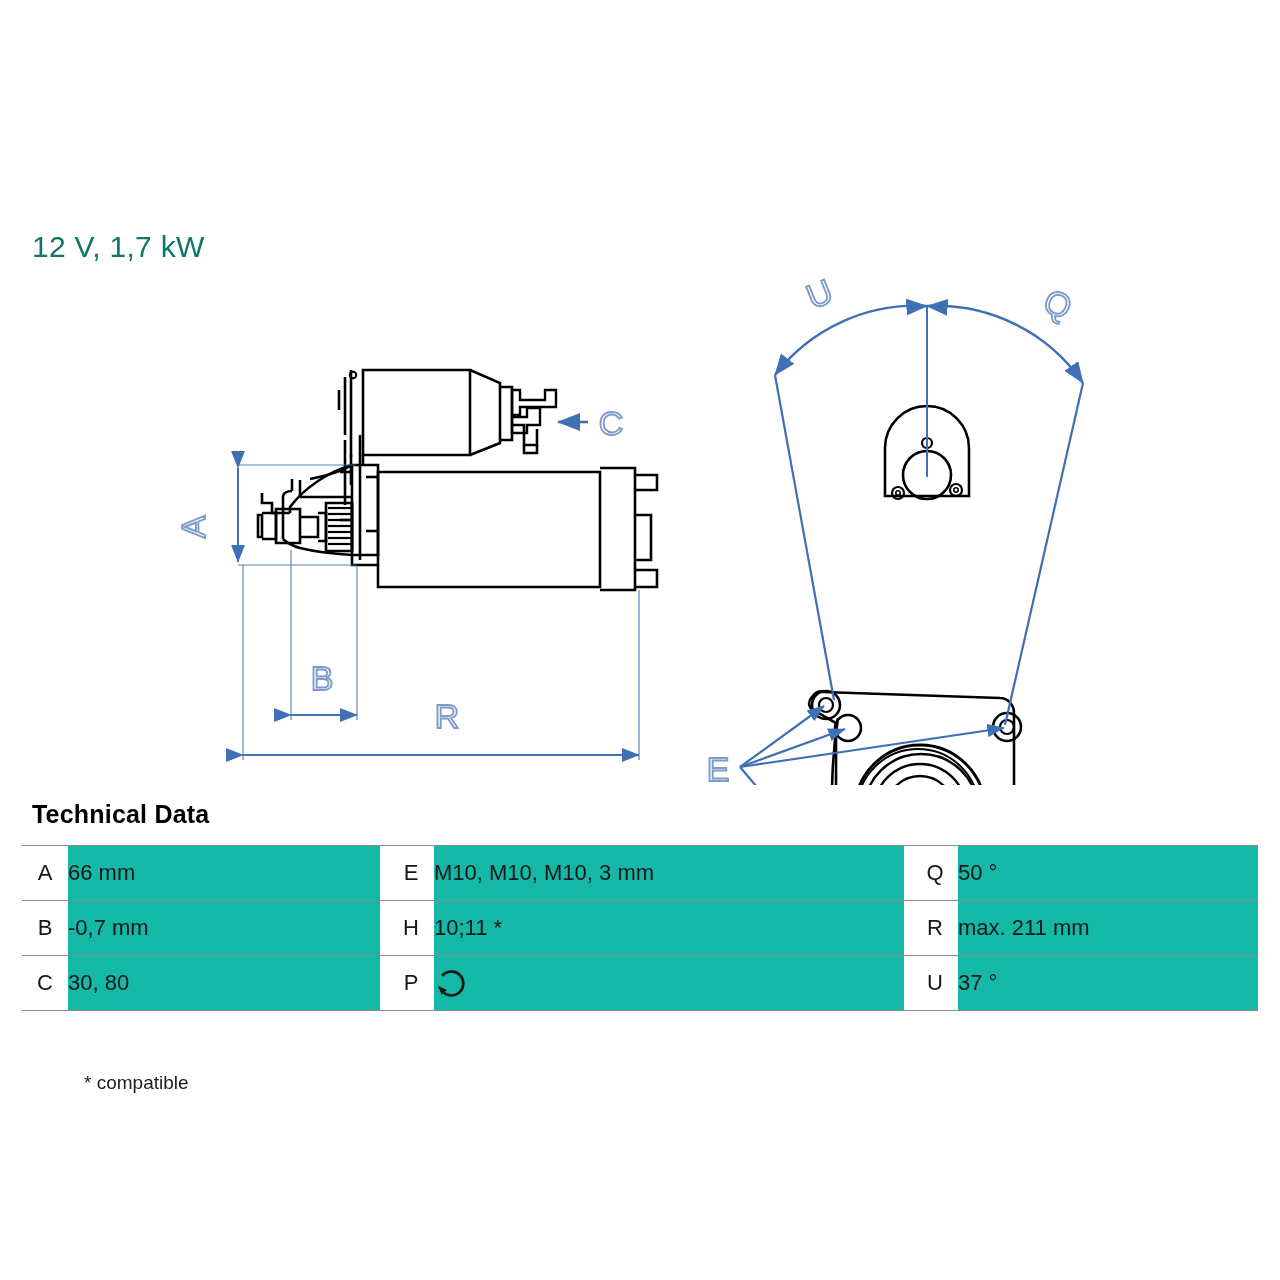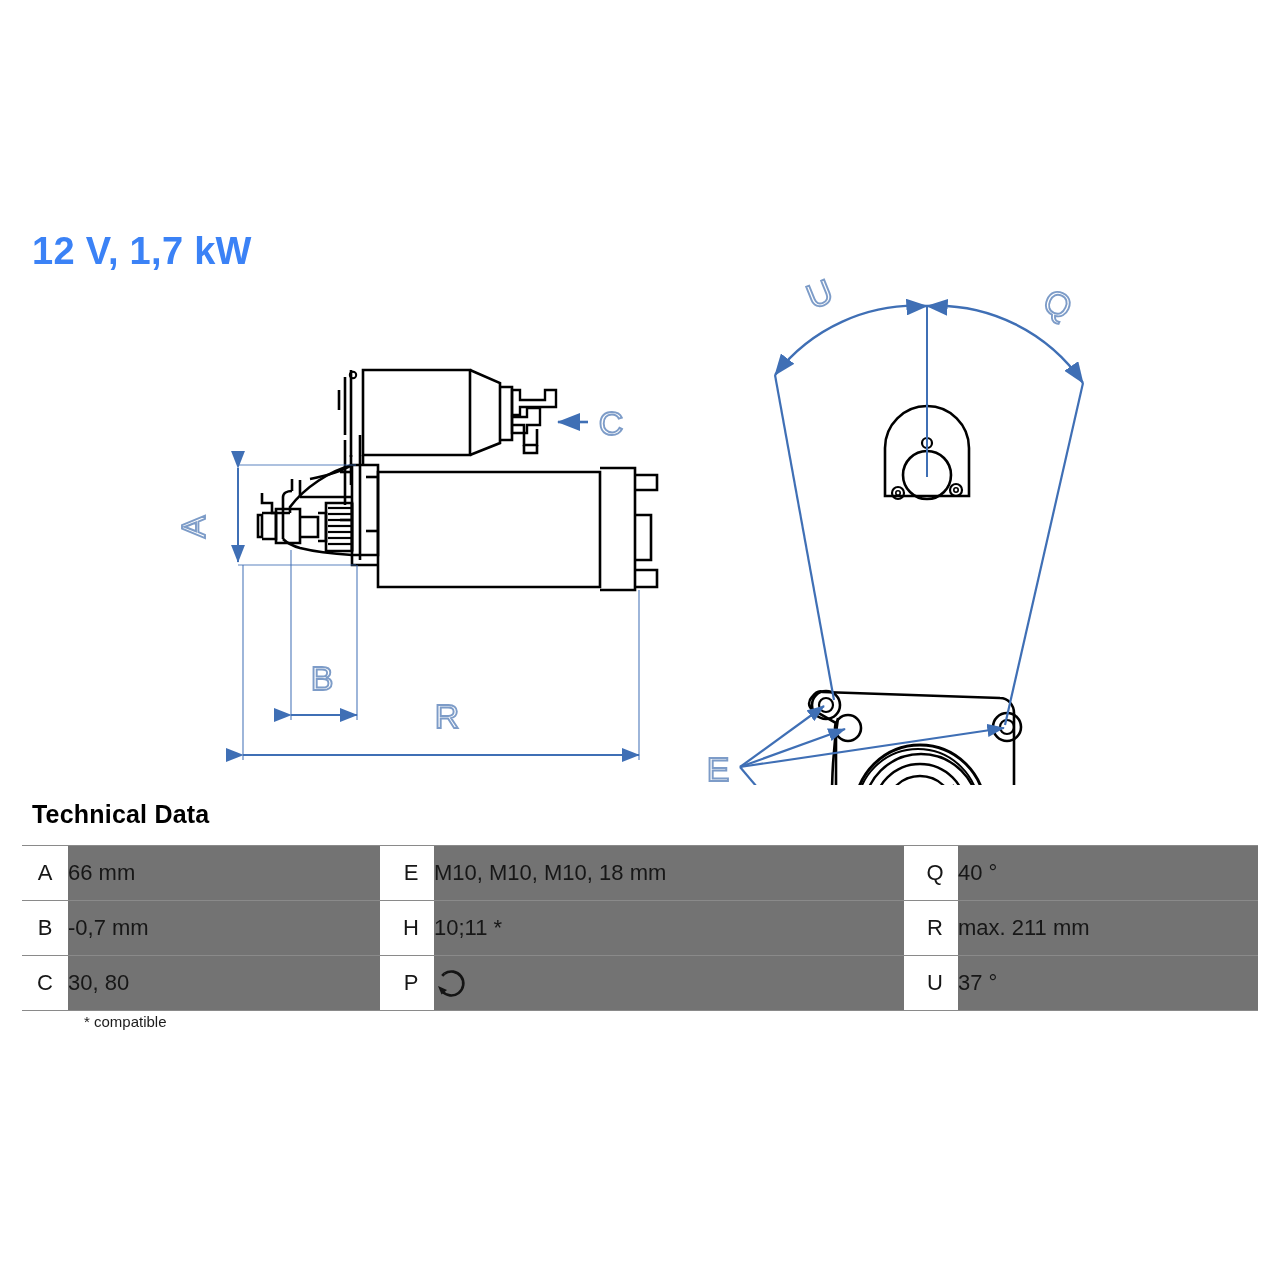--- a/index.html
+++ b/index.html
@@ -9,24 +9,24 @@
     font-family:"Liberation Sans","DejaVu Sans",sans-serif;
     color:#1a1a1a;
     overflow:hidden;
     position:relative;
   }
   #page{position:relative;width:1280px;height:1280px;}
 
   .title{
     position:absolute;
     left:32px; top:230px;
-    font-size:38px;
-    font-weight:700;
+    font-size:30px;
+    font-weight:400;
     letter-spacing:.3px;
-    color:#3b82f6;
+    color:#0f766e;
   }
 
   .drawing{
     position:absolute;
     left:0px; top:265px;
     width:1280px; height:520px;
   }
   .drawing svg{display:block;}
 
   .tdheading{
@@ -55,28 +55,28 @@
     border-bottom:1px solid #8a8a8a;
   }
   table.techdata tr td{border-bottom:none;}
   table.techdata tr:last-child td{border-bottom:1px solid #8a8a8a;}
   td.key{
     background:#ffffff;
     text-align:center;
     width:46px;
   }
   td.val{
-    background:#737373;
+    background:#14b8a6;
     padding-left:14px;
   }
   td.gap{background:#ffffff;width:8px;}
   .note{
     position:absolute;
-    left:84px; top:1013px;
-    font-size:15px;
+    left:84px; top:1072px;
+    font-size:19px;
     color:#1c1c1c;
   }
   .rot-icon{display:inline-block;width:34px;height:34px;vertical-align:-9px;}
 </style>
 </head>
 <body>
 
 <div id="page">
 
   <div class="title">12 V, 1,7 kW</div>
@@ -281,24 +281,24 @@
 
   <div class="tdheading">Technical Data</div>
 
   <table class="techdata">
     <tbody>
       <tr>
         <td class="key">A</td>
         <td class="val" style="width:312px">66 mm</td>
         <td class="gap"></td>
         <td class="key">E</td>
-        <td class="val" style="width:470px">M10, M10, M10, 18 mm</td>
+        <td class="val" style="width:470px">M10, M10, M10, 3 mm</td>
         <td class="gap"></td>
         <td class="key">Q</td>
-        <td class="val">40 °</td>
+        <td class="val">50 °</td>
       </tr>
       <tr>
         <td class="key">B</td>
         <td class="val">-0,7 mm</td>
         <td class="gap"></td>
         <td class="key">H</td>
         <td class="val">10;11 *</td>
         <td class="gap"></td>
         <td class="key">R</td>
         <td class="val">max. 211 mm</td>

